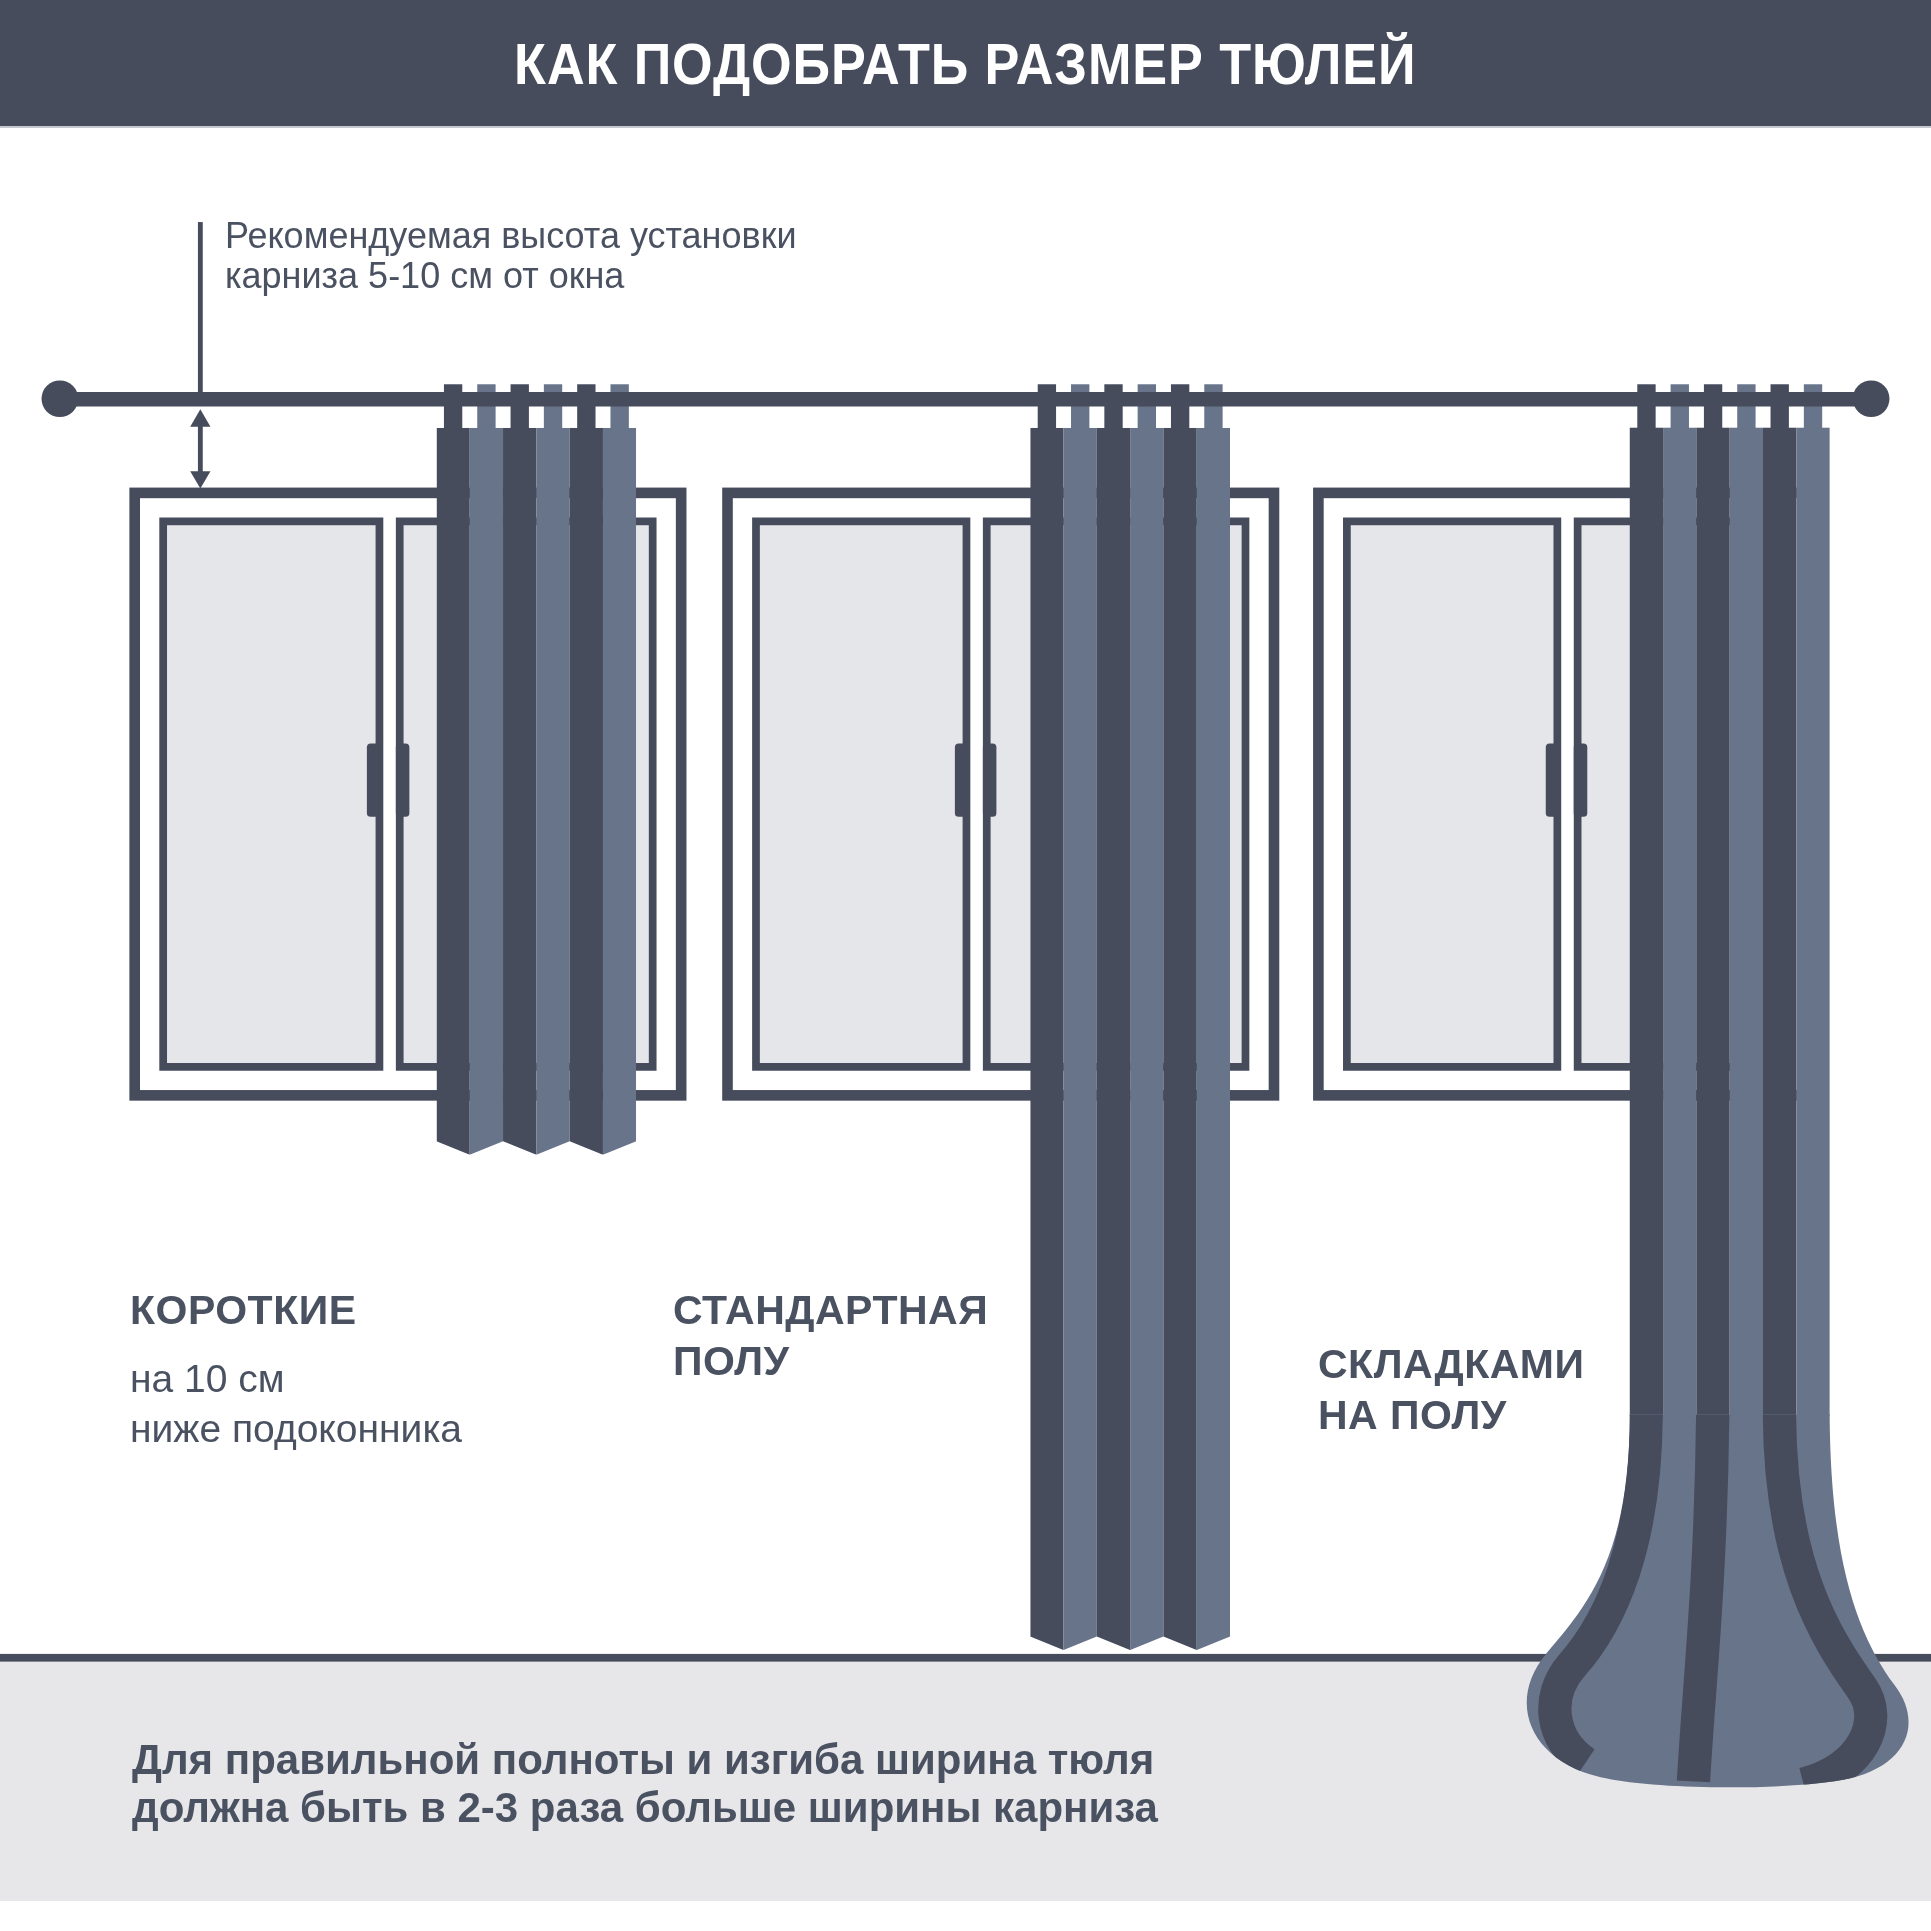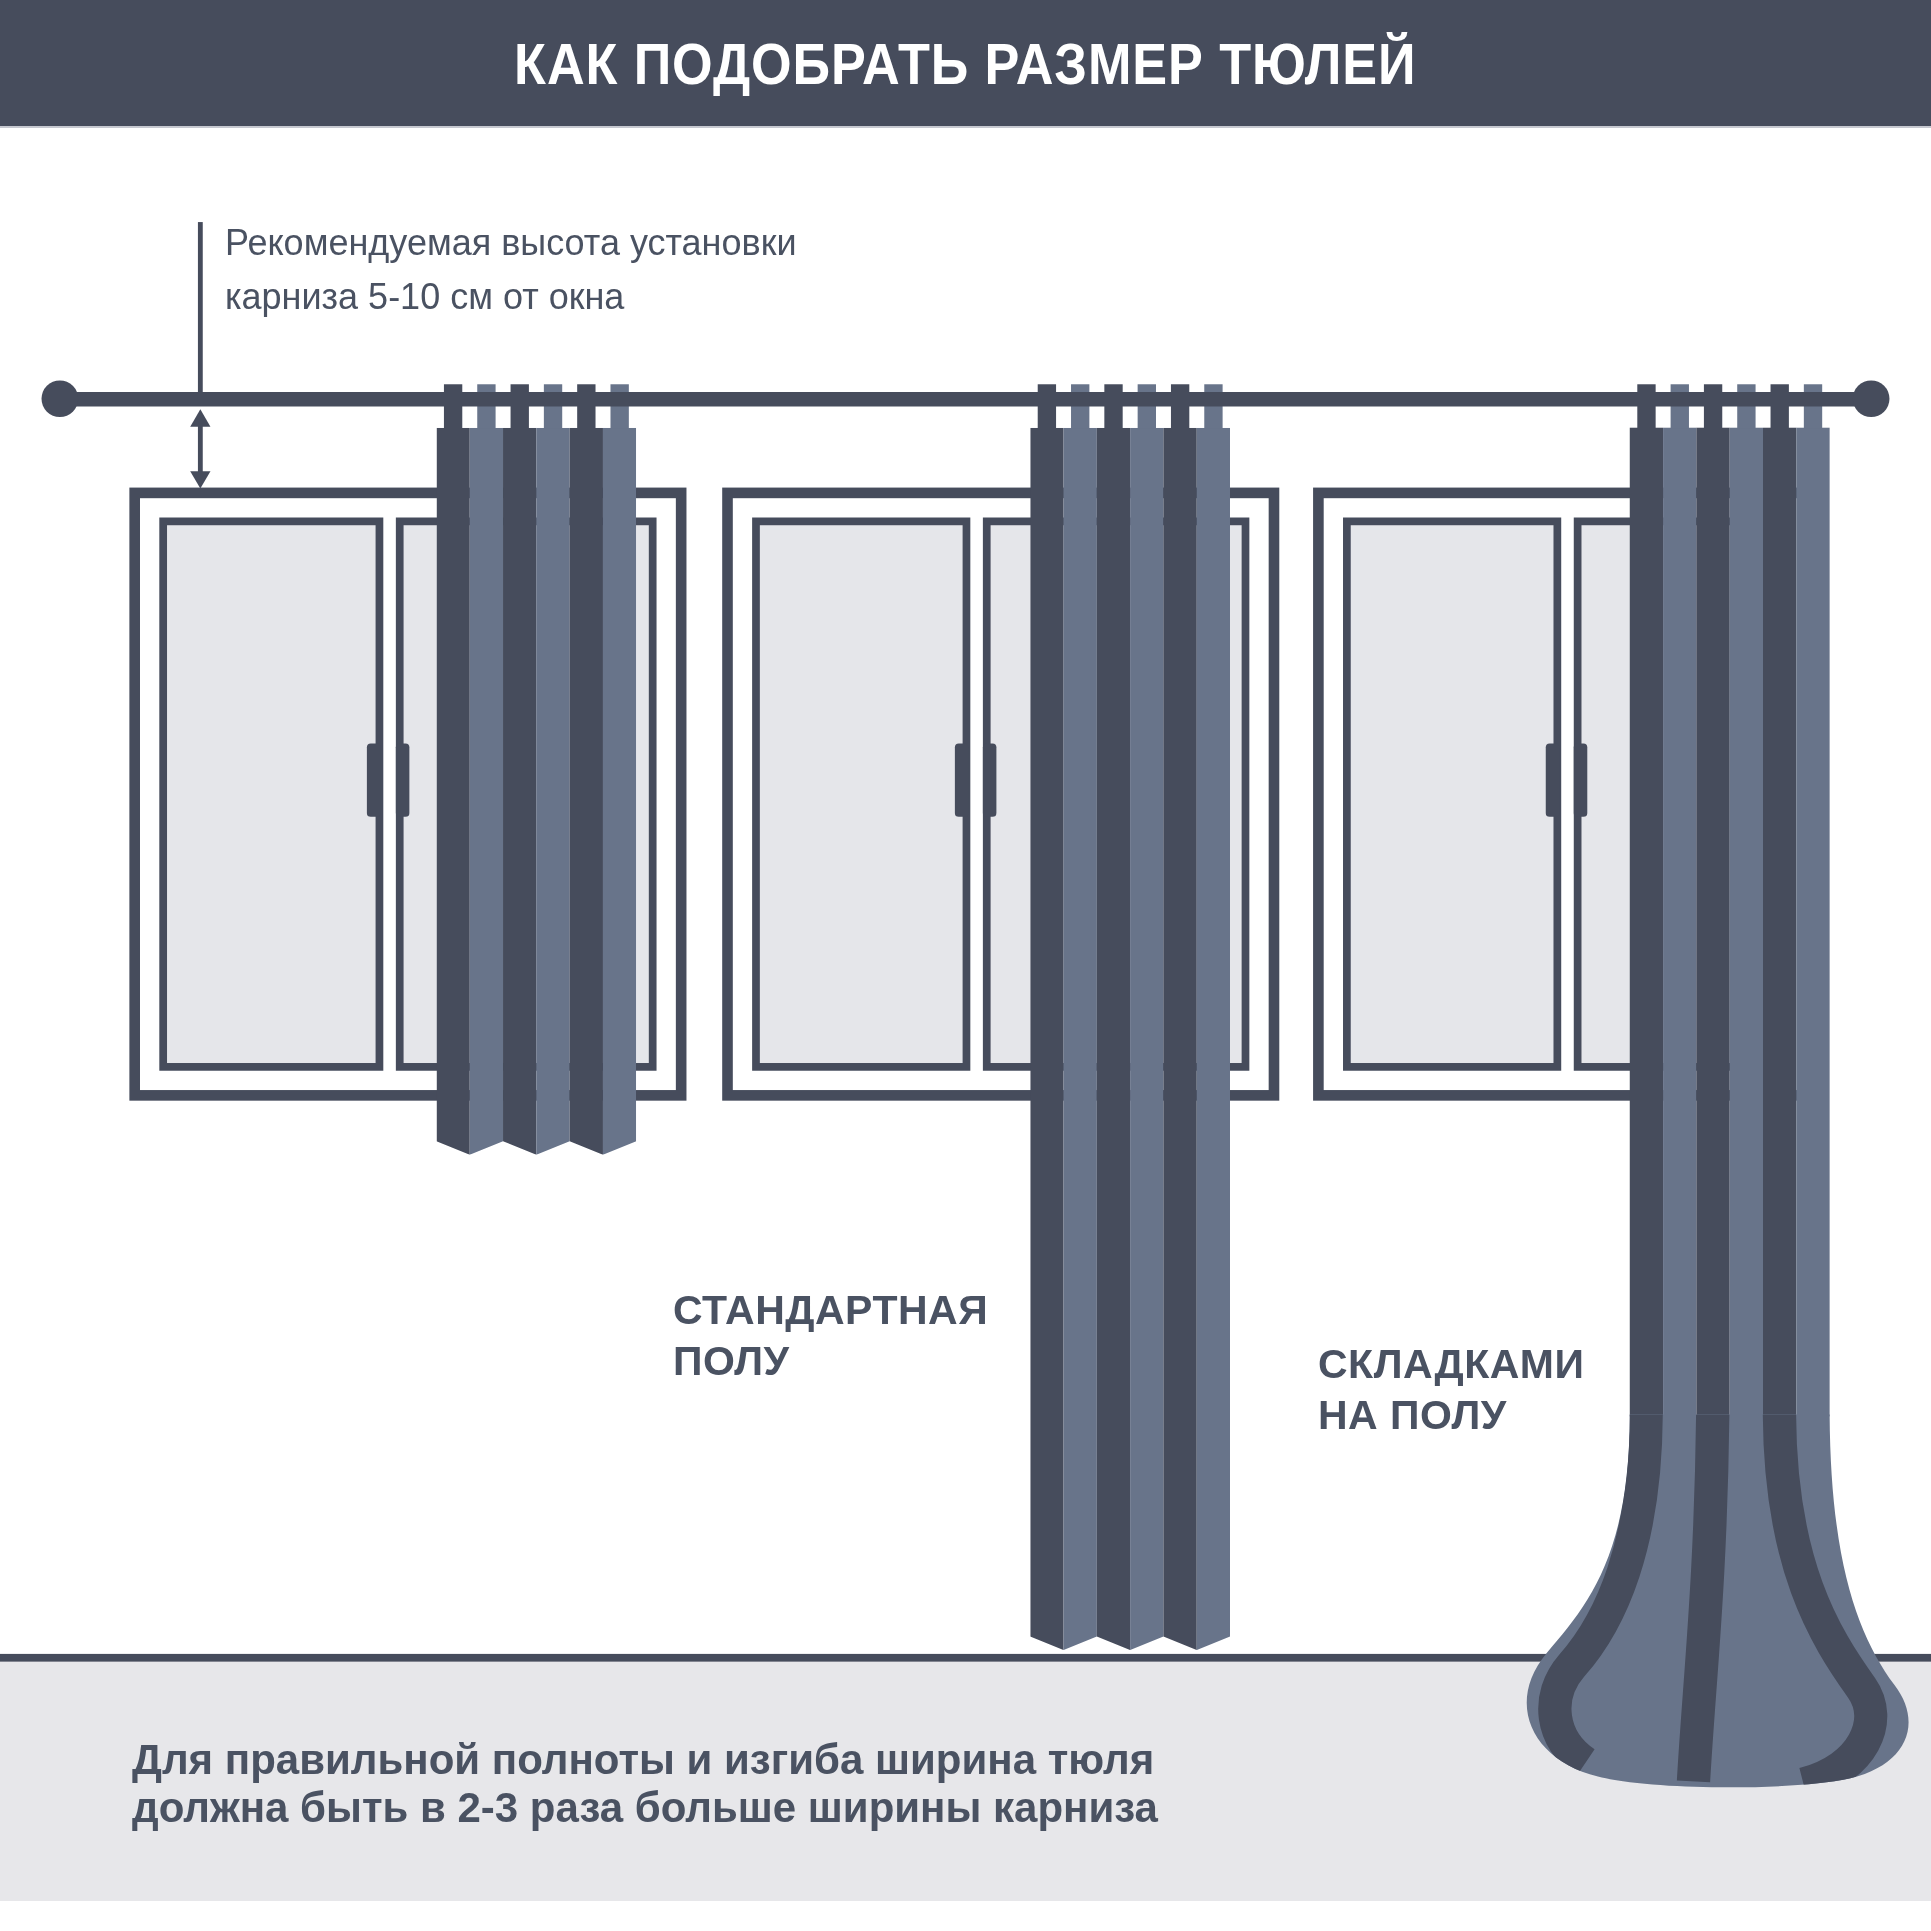--- a/index.html
+++ b/index.html
@@ -27,21 +27,21 @@
     transform:scaleX(0.9);transform-origin:center;white-space:nowrap;
   }
   .illu{position:absolute;left:0;top:0;width:1931px;height:1931px;}
   .fill-dark{fill:var(--dark);}
   .fill-light{fill:var(--light);}
   .fill-glass{fill:var(--glass);}
   .fill-white{fill:var(--white);}
   .fill-floor{fill:var(--floor);}
   .band{stroke:var(--dark);stroke-width:34.5;fill:none;}
   .txt{position:absolute;color:var(--ink);white-space:pre-line;}
-  .annotation{left:225px;top:216px;font-size:36px;line-height:54px;}
+  .annotation{left:225px;top:216px;font-size:36px;line-height:40px;}
   .label{width:521px;}
   .label .label-title{font-size:41px;font-weight:700;line-height:51px;letter-spacing:0.5px;}
   .label .label-desc{font-size:39px;font-weight:400;line-height:50px;}
   .label-1{left:130px;top:1267px;}
   .label-2{left:673px;top:1267px;}
   .label-3{left:1318px;top:1321px;}
   .footnote{left:132px;top:1736px;font-size:42px;line-height:48px;font-weight:bold;}
 </style>
 </head>
 <body>
@@ -183,20 +183,25 @@
     </g>
   </svg>
 
   <div class="header">
     <div class="title">КАК ПОДОБРАТЬ РАЗМЕР ТЮЛЕЙ</div>
   </div>
 
   <div class="txt annotation">Рекомендуемая высота установки
 карниза 5-10 см от окна</div>
 
+  <div class="txt label label-1">
+    <div class="label-title">КОРОТКИЕ</div>
+    <div class="label-desc">на 10 см
+ниже подоконника</div>
+  </div>
   <div class="txt label label-2">
     <div class="label-title">СТАНДАРТНАЯ
 ПОЛУ</div>
   </div>
   <div class="txt label label-3">
     <div class="label-title">СКЛАДКАМИ
 НА ПОЛУ</div>
   </div>
 
   <div class="txt footnote">Для правильной полноты и изгиба ширина тюля

